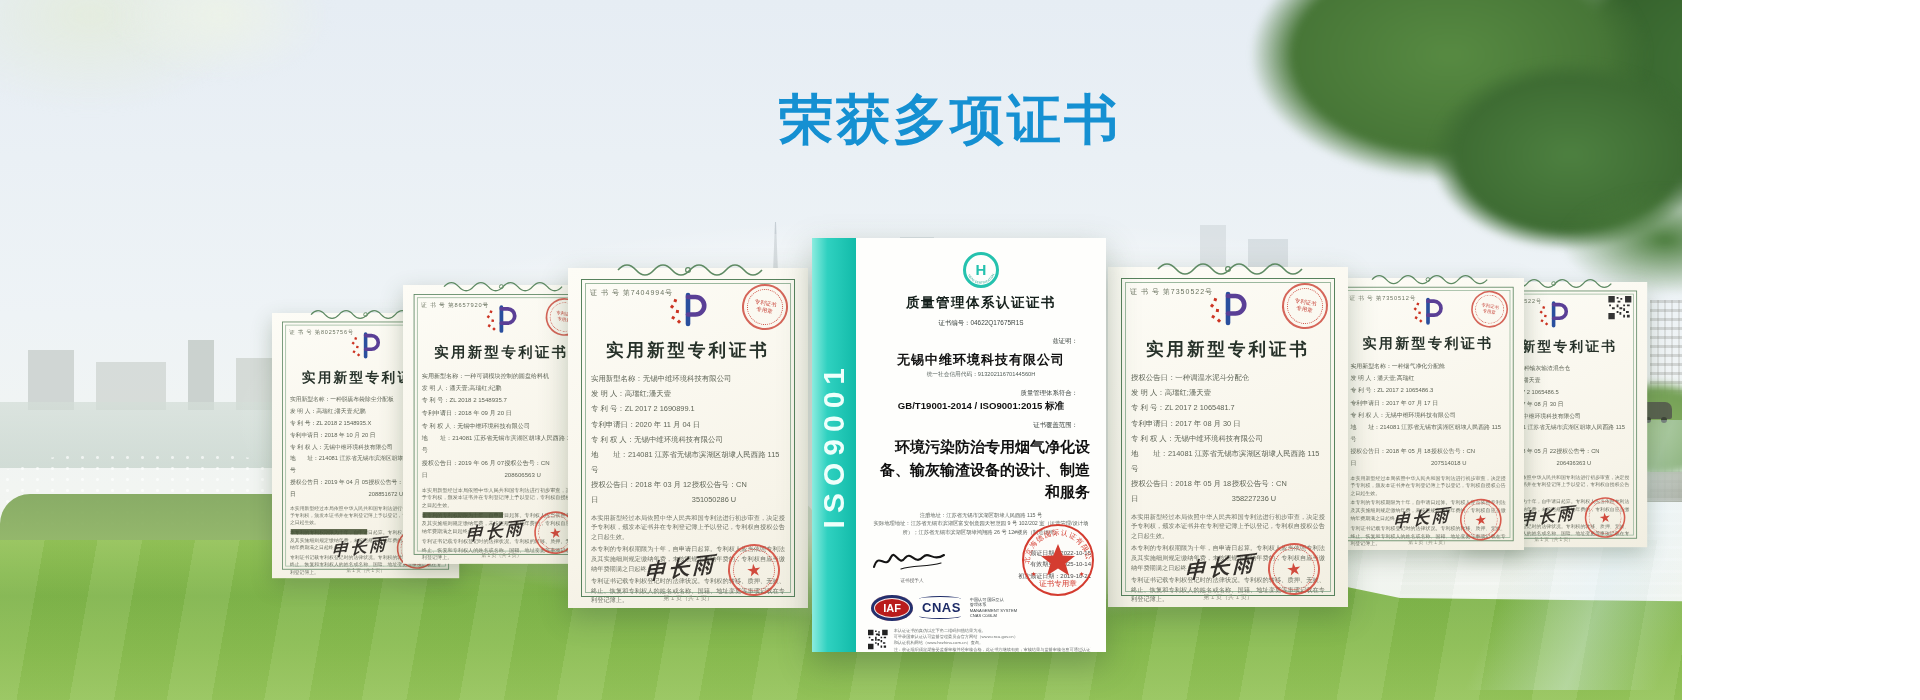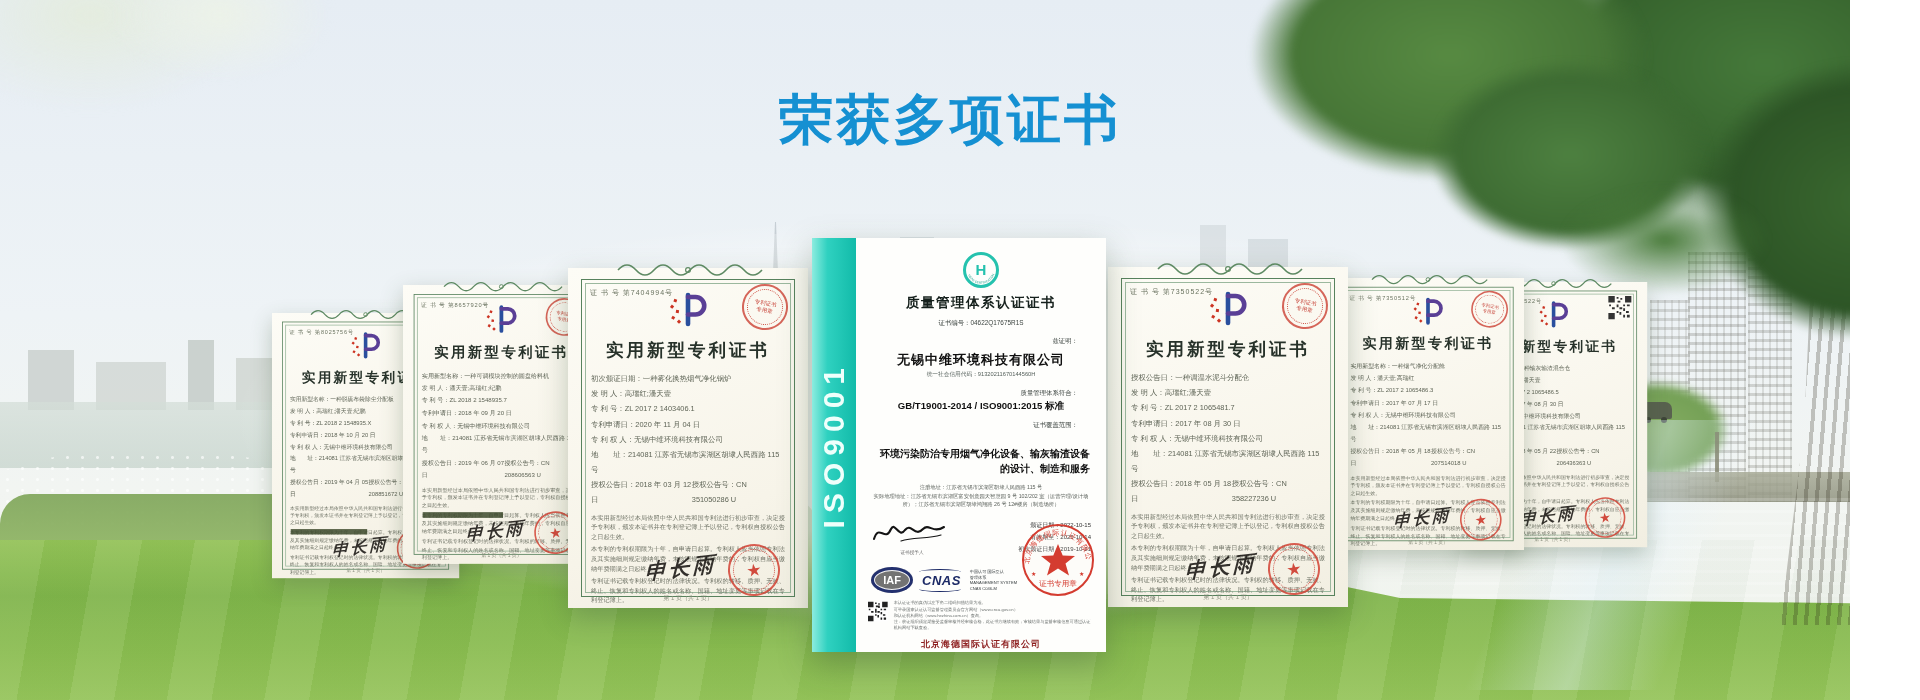--- a/index.html
+++ b/index.html
@@ -1,16 +1,16 @@
 <!DOCTYPE html>
 <html><head>
 <meta charset="utf-8">
 <style>
   html,body{margin:0;padding:0;}
-  .banner{position:relative;width:1850px;height:700px;overflow:hidden;
+  .banner{position:relative;width:1682px;height:700px;overflow:hidden;
     font-family:"Liberation Sans","DejaVu Sans",sans-serif;background:#eef2f5;}
   .abs{position:absolute;}
   
   .sky{inset:0;background:linear-gradient(180deg,#e6edf4 0%,#eef3f6 45%,#f2f5f2 70%,#eef2ea 100%);}
   .pale-blob{border-radius:50%;filter:blur(6px);}
   .blob{border-radius:48% 52% 55% 45%/50% 46% 54% 50%;filter:blur(3px);}
   .left-skyline{left:0;top:332px;width:360px;height:78px;opacity:.55;
     background:
       linear-gradient(#b7bfba,#b7bfba) 28px 18px/46px 60px no-repeat,
       linear-gradient(#c3cac4,#c3cac4) 96px 30px/70px 48px no-repeat,
@@ -110,30 +110,30 @@
   .iso-logo{margin:13px auto 0;display:block;}
   .iso-title{margin-top:5px;text-align:center;font-size:13.5px;font-weight:bold;color:#15201c;letter-spacing:1.5px;}
   .iso-certno{margin-top:7px;text-align:center;font-size:6.4px;color:#3d4541;}
   .iso-right{text-align:right;padding-right:28px;font-size:6.4px;color:#3d4541;}
   .iso-attest{margin-top:9px;}
   .iso-company{margin-top:5px;text-align:center;font-size:13px;font-weight:bold;color:#101010;letter-spacing:1px;}
   .iso-credit{margin-top:2px;text-align:center;font-size:5.7px;color:#55605b;}
   .iso-conform{margin-top:10px;}
   .iso-standard{margin-top:2px;text-align:center;font-size:9.6px;font-weight:bold;color:#101010;}
   .iso-scopelabel{margin-top:8px;}
-  .iso-scope{margin-top:16px;padding:0 16px;text-align:right;font-size:10px;font-weight:bold;color:#101010;line-height:1.5;}
+  .iso-scope{margin-top:6px;padding:0 16px;text-align:right;font-size:15px;font-weight:bold;color:#101010;line-height:1.5;}
   .iso-addrs{margin-top:7px;padding:0 11px;text-align:center;font-size:5.3px;color:#5c625c;line-height:1.65;}
   .iso-sigrow{margin-top:8px;padding:0 15px;display:flex;justify-content:space-between;align-items:flex-end;}
   .iso-signer-label{text-align:center;font-size:4.6px;color:#555;margin-top:1px;}
   .iso-dates{font-size:6px;color:#333;text-align:right;line-height:1.95;}
   .iso-seal{position:absolute;right:10px;top:284px;}
   .iso-logosrow{margin-top:12px;padding-left:15px;display:flex;align-items:center;gap:7px;}
-  .iaf{width:42px;height:26px;background:#737373;border-radius:50%;display:flex;align-items:center;justify-content:center;
+  .iaf{width:42px;height:26px;background:#b91c1c;border-radius:50%;display:flex;align-items:center;justify-content:center;
     color:#fff;font-weight:bold;font-size:11px;box-shadow:inset 0 0 0 3px #23306e,inset 0 0 0 4px rgba(255,255,255,.9);}
-  .cnas{font-weight:bold;font-style:italic;font-size:13px;color:#1c2a66;letter-spacing:.5px;position:relative;padding:2px 2px;}
+  .cnas{font-weight:bold;font-size:13px;color:#1c2a66;letter-spacing:.5px;position:relative;padding:2px 2px;}
   .cnas::before{content:"";position:absolute;left:-1px;right:2px;top:-2px;height:5px;border-top:1.6px solid #1c2a66;border-radius:50%;}
   .cnas::after{content:"";position:absolute;left:-1px;right:2px;bottom:-2px;height:5px;border-bottom:1.6px solid #1c2a66;border-radius:50%;}
   .cnas-side{font-size:4.1px;color:#3c4244;line-height:1.35;}
   .iso-qrrow{margin-top:7px;padding:0 12px;display:flex;gap:6px;align-items:flex-start;}
   .iso-fineprint{font-size:4.2px;color:#6d7270;line-height:1.5;text-align:left;}
   .iso-issuer{margin-top:6px;text-align:center;font-size:9px;font-weight:bold;color:#8d1f1f;letter-spacing:1px;}
   .iso-issuer-addr{margin-top:2px;text-align:center;font-size:4.9px;color:#666;}
 </style>
 </head>
 <body>
@@ -364,23 +364,23 @@
           <rect x="7" y="26" width="3" height="3" transform="rotate(30 8 27)"></rect>
           <rect x="13" y="30" width="3" height="3" transform="rotate(45 14 31)"></rect>
         </g>
       </svg>
       <div class="p-seal-top">
         <span>专利证书 专用章</span>
       </div>
 
       <div class="p-title">实用新型专利证书</div>
       <div class="p-fields">
-        <div>初次颁证日期：一种雾化换热烟气净化锅炉</div>
+        <div>实用新型名称：无锡中维环境科技有限公司</div>
         <div>发 明 人：高瑞红;潘天壹</div>
-        <div>专 利 号：ZL 2017 2 1403406.1</div>
+        <div>专 利 号：ZL 2017 2 1690899.1</div>
         <div>专利申请日：2020 年 11 月 04 日</div>
         <div>专 利 权 人：无锡中维环境科技有限公司</div>
         <div>地　　址：214081 江苏省无锡市滨湖区胡埭人民西路 115 号</div>
         <div class="p-grantrow">
           <span>授权公告日：2018 年 03 月 12 日</span>
           <span>授权公告号：CN 351050286 U</span>
         </div>
       </div>
       <div class="p-paras">
         <p>本实用新型经过本局依照中华人民共和国专利法进行初步审查，决定授予专利权，颁发本证书并在专利登记簿上予以登记，专利权自授权公告之日起生效。</p>

